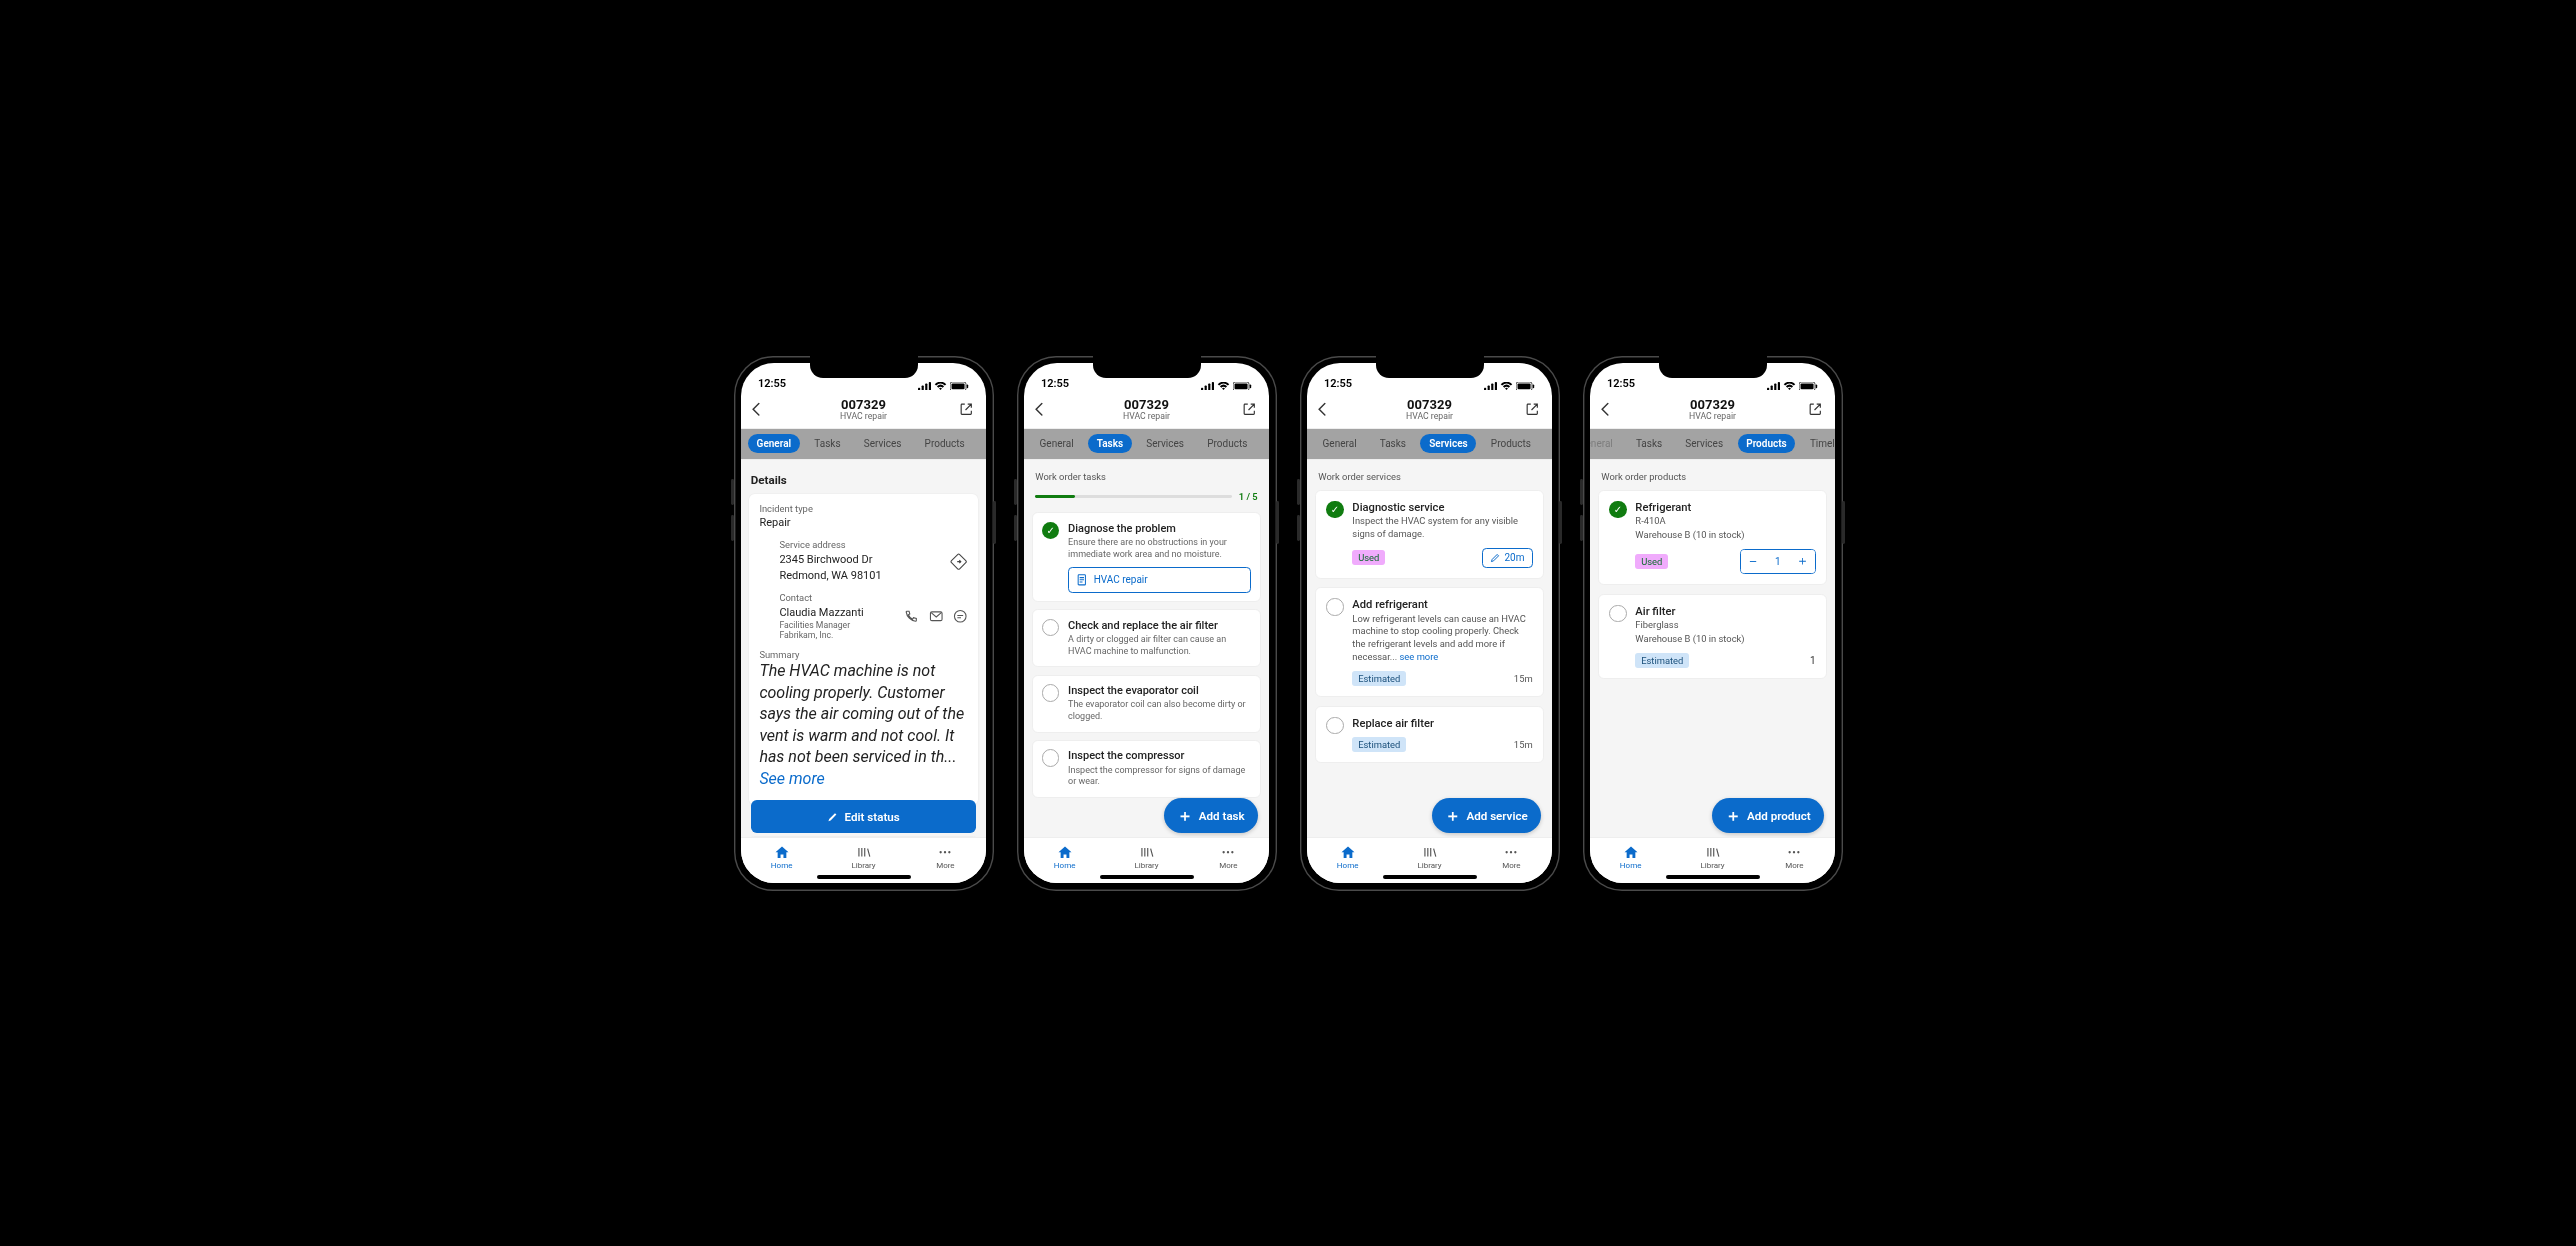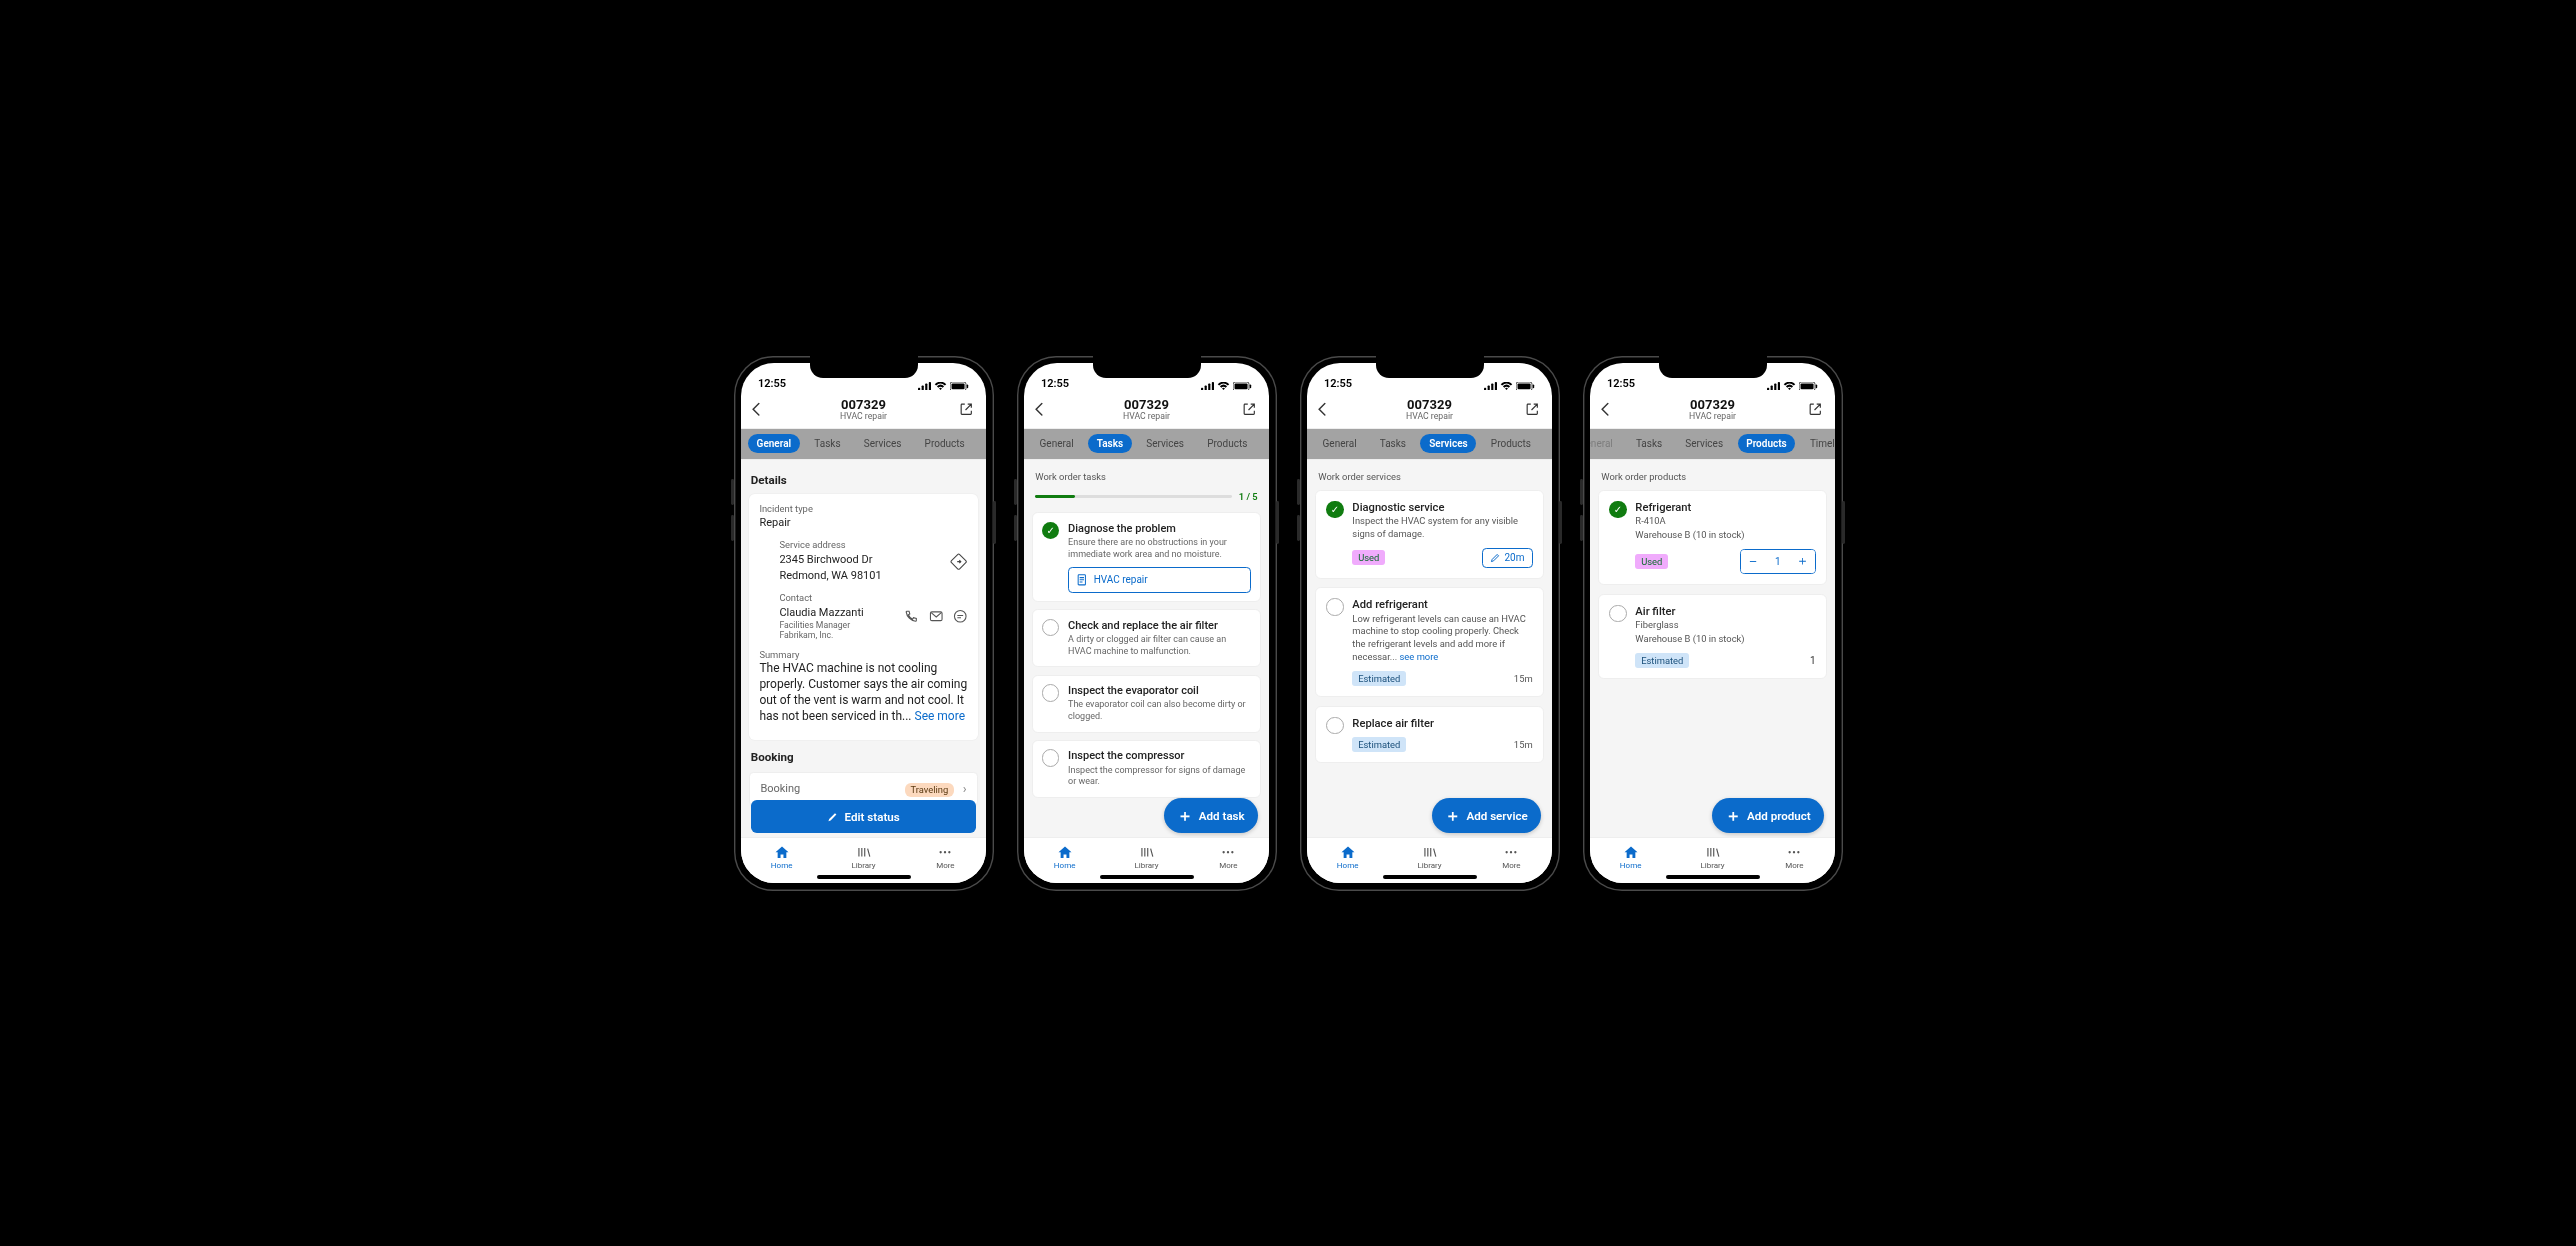--- a/index.html
+++ b/index.html
@@ -113,21 +113,21 @@
     padding:8.7px 10px;
     box-shadow:0 0 0 0.7px #eee;
     margin-bottom:10px;
   }
   .field { margin-bottom:8.7px; }
   .field-label { font-size:9.4px; color:#666; }
   .field-value { font-size:11px; color:#222; margin-top:1.4px; line-height:1.4; }
   .field-sub   { font-size:8.7px; color:#666; }
   .row { display:flex; justify-content:space-between; align-items:flex-start;margin-left:20px; }
   .icon-row { display:flex; gap:10px; align-items:center; }
-  .summary-text { font-size:12px; color:#222; line-height:1.35; }
+  .summary-text { font-size:16px; color:#222; line-height:1.35;font-style:italic; }
   .see-more { color:#0b6bcb; }
 
   .status-row {
     background:#fff;
     border-radius:4.3px;
     padding:8.7px 10px;
     display:flex;
     justify-content:space-between;
     align-items:center;
     border:0.7px solid #eee;

